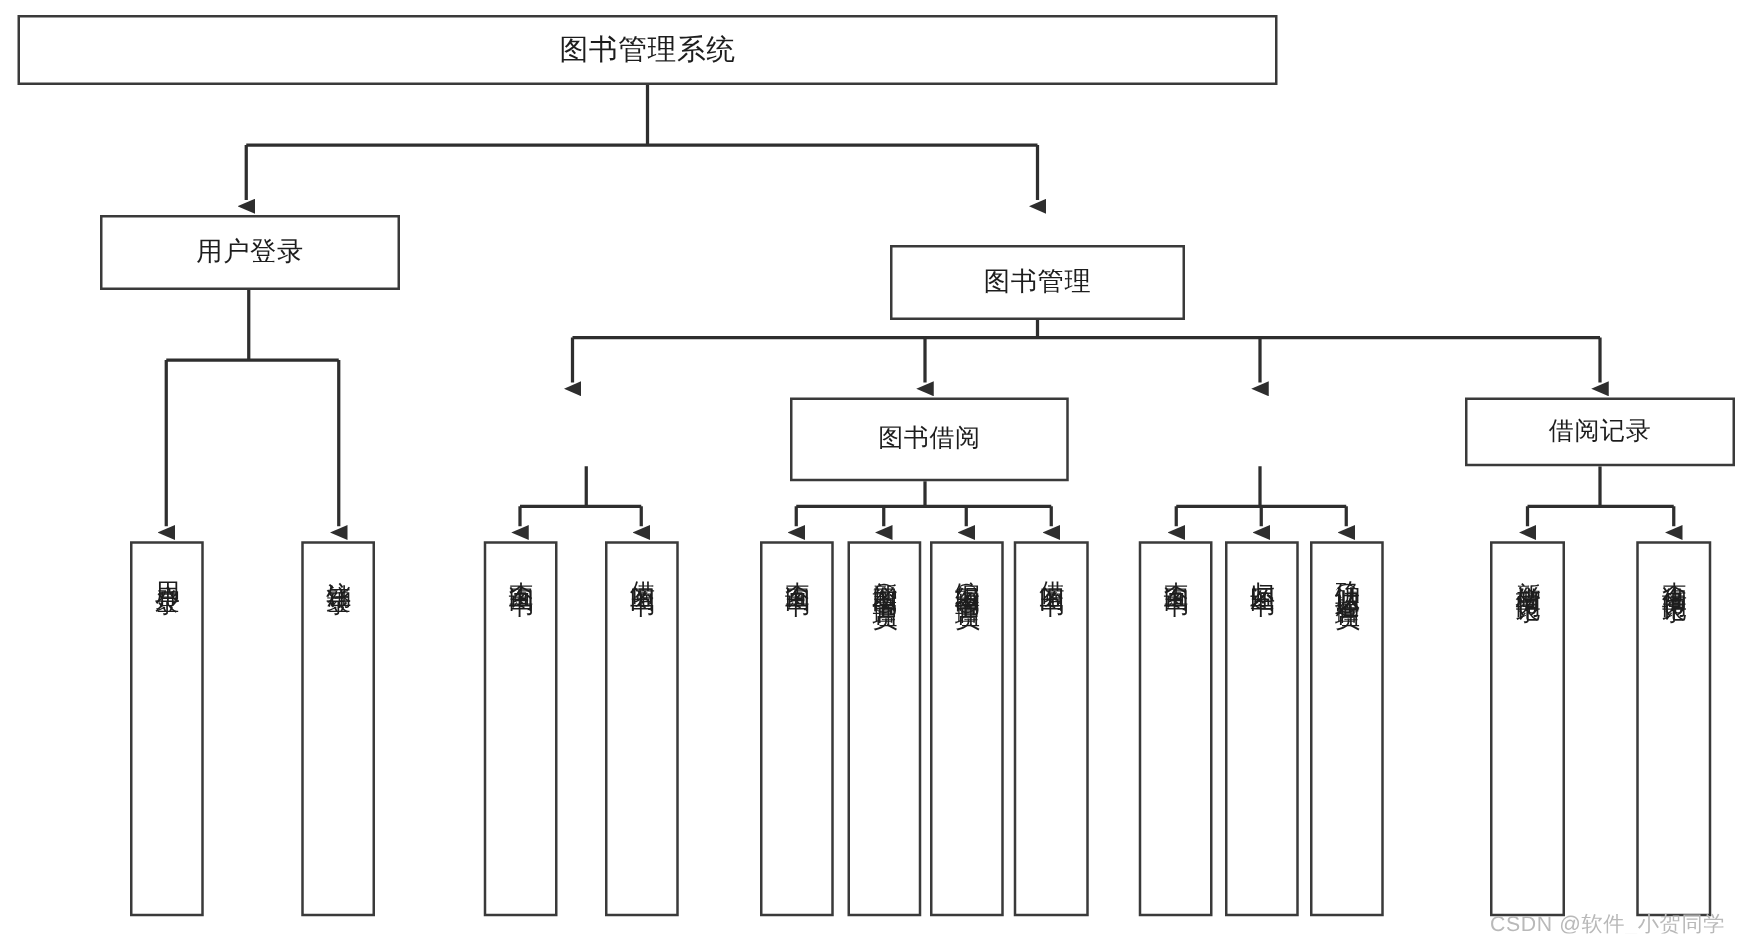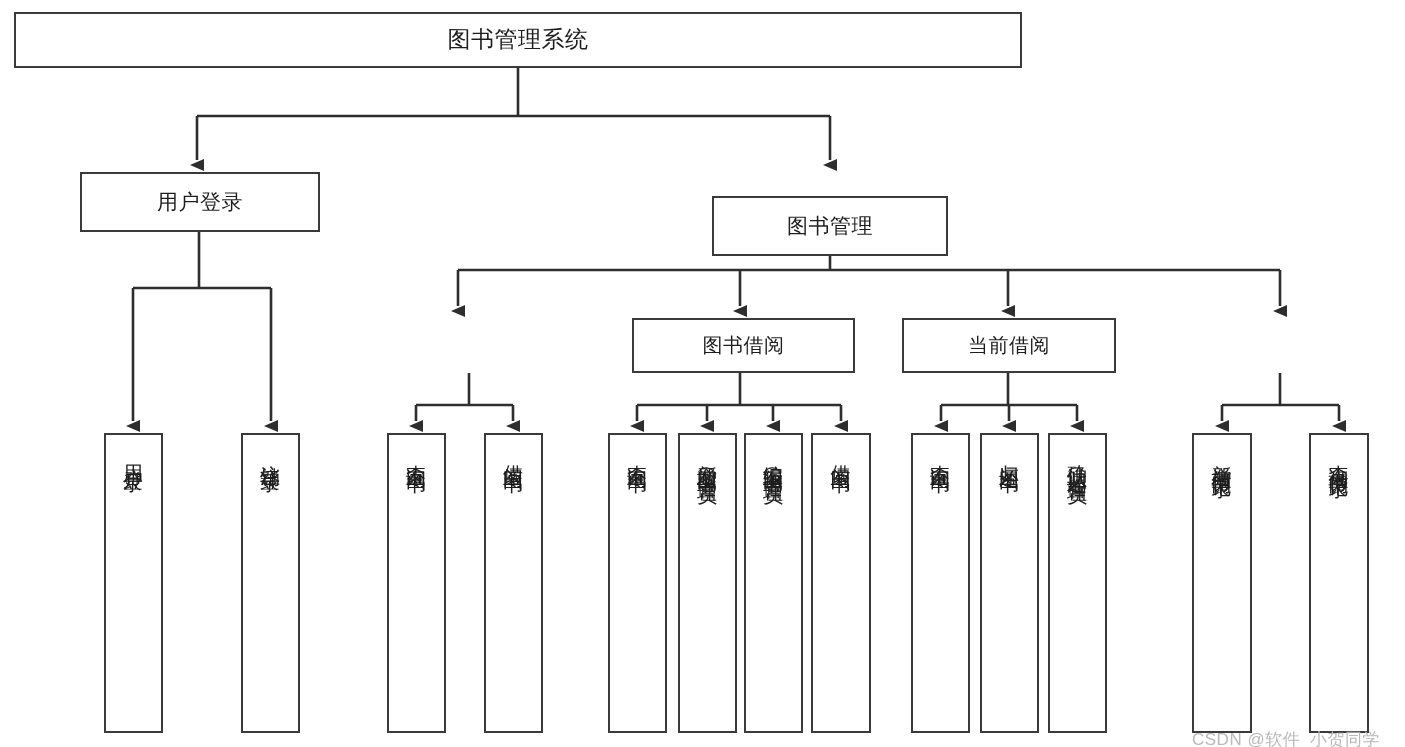--- a/index.html
+++ b/index.html
@@ -127,28 +127,28 @@
 
   <div class="node tier-main" style="left:80px; top:172px; width:240px; height:60px;">
     <span class="node-label">用户登录</span>
   </div>
 
   <div class="node tier-main" style="left:712px; top:172px; width:236px; height:60px;margin-top:24px;">
     <span class="node-label">图书管理</span>
   </div>
 
 
-  <div class="node tier-mid" style="left:632px; top:318px; width:223px; height:55px;">
+  <div class="node tier-mid" style="left:632px; top:318px; width:223px; height:67px;">
     <span class="node-label">图书借阅</span>
   </div>
 
-  <div class="node tier-mid" style="left:902px; top:318px; width:214px; height:55px;">
-    <span class="node-label">当前借阅</span>
-  </div>
-
+
+  <div class="node tier-mid" style="left:1172px; top:318px; width:216px; height:55px;">
+    <span class="node-label">借阅记录</span>
+  </div>
 
   <div class="node tier-leaf" style="left:104px; top:433px; width:59px; height:300px;">
     <span class="node-label">用户登录</span>
   </div>
 
   <div class="node tier-leaf" style="left:241px; top:433px; width:59px; height:300px;">
     <span class="node-label">注销登录</span>
   </div>
 
   <div class="node tier-leaf" style="left:387px; top:433px; width:59px; height:300px;">

